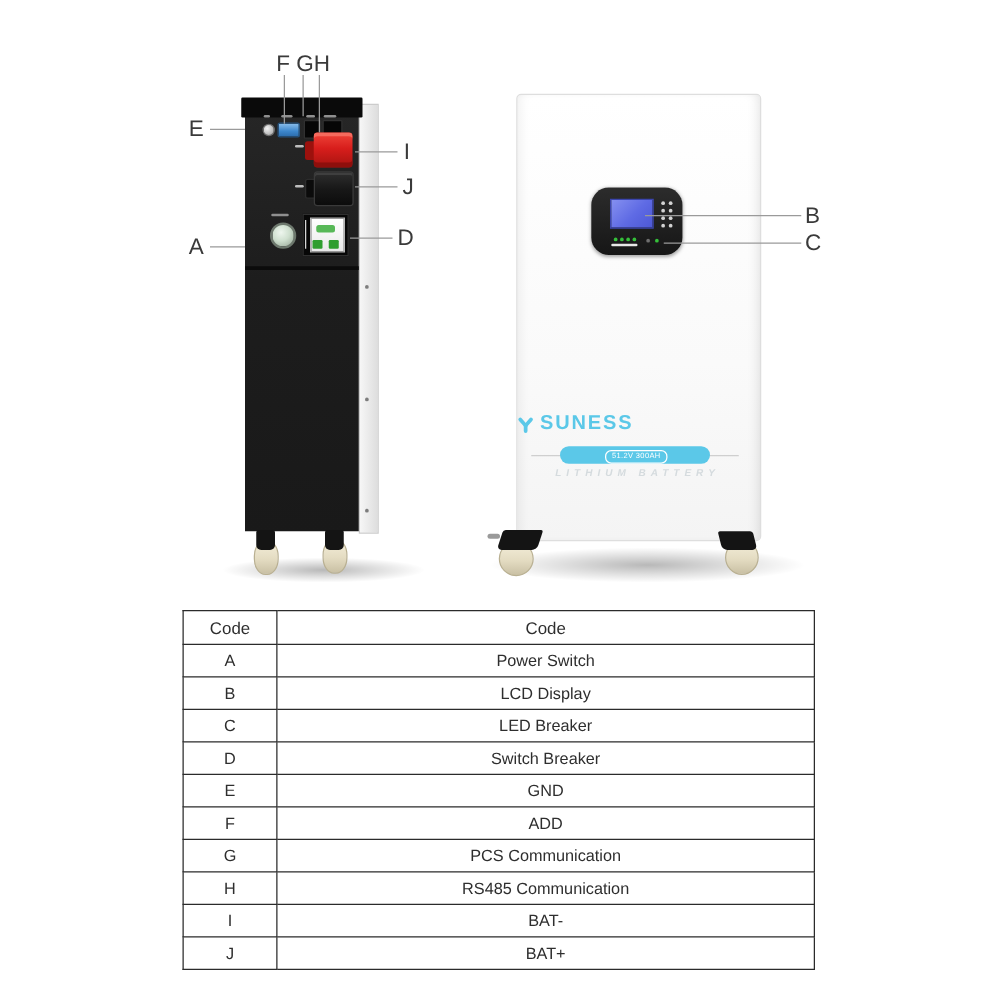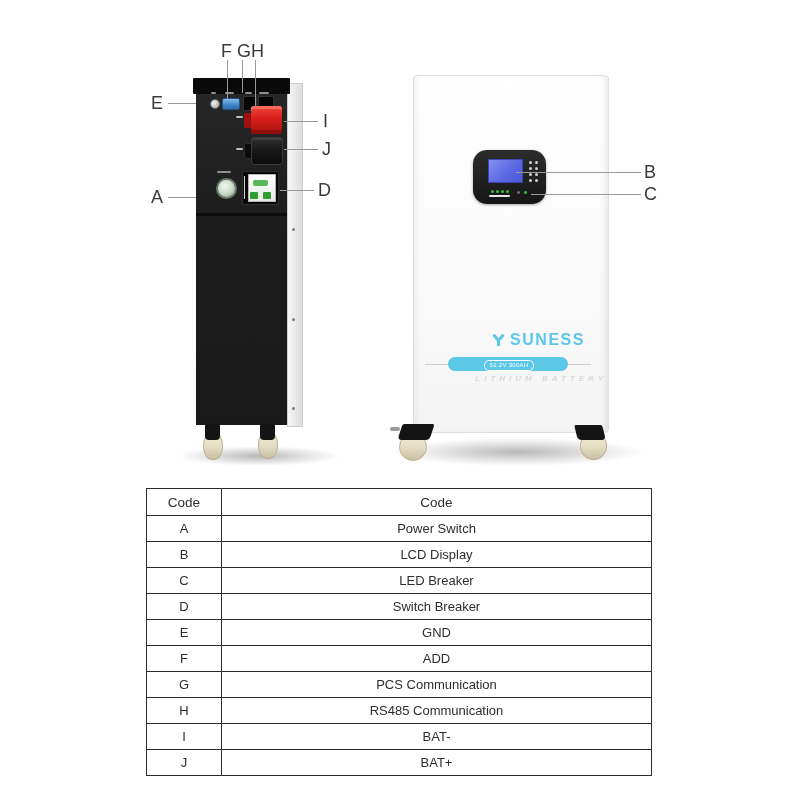--- a/index.html
+++ b/index.html
@@ -66,28 +66,28 @@
   .lcd{left:488px;top:159px;width:33px;height:22px;border:1px solid #3b45ae;
        background:linear-gradient(135deg,#8590f0 0%,#5e6ae4 55%,#4d58d6 100%);}
   .btn-grid{left:527px;top:159px;width:13px;height:25px;display:grid;
             grid-template-columns:repeat(2,1fr);grid-template-rows:repeat(4,1fr);
             justify-items:center;align-items:center;}
   .btn-dot{width:3px;height:3px;border-radius:50%;background:#d3d3d3;}
   .led-dot{width:3px;height:3px;border-radius:50%;background:#35c03a;}
   .led-dim{width:3px;height:3px;border-radius:50%;background:#6f6f6f;}
   .led-bar{left:489px;top:195px;width:21px;height:2px;background:#e8e8e8;border-radius:1px;}
 
-  .logo-row{left:413px;top:330px;width:194px;text-align:center;padding-left:28px;}
+  .logo-row{left:413px;top:330px;width:194px;text-align:left;}
   .logo-text{font-size:16px;font-weight:bold;letter-spacing:1.5px;color:#5bc8e8;vertical-align:middle;}
   .logo-icon{vertical-align:middle;margin-right:4px;}
   .spec-line{left:425px;top:364px;width:166px;height:1px;background:#cfcfcf;}
   .spec-pill{left:448px;top:357px;width:120px;height:14px;border-radius:7px;background:#5bc8e8;}
   .spec-oval{left:484px;top:360px;width:48px;height:9px;border:1px solid #ffffff;border-radius:5px;
              color:#ffffff;font-size:6px;line-height:8px;text-align:center;letter-spacing:0.3px;overflow:hidden;}
-  .tagline{left:413px;top:374px;width:194px;text-align:right;font-size:8px;font-weight:bold;
+  .tagline{left:413px;top:374px;width:194px;text-align:center;font-size:8px;font-weight:bold;
            letter-spacing:4px;color:#d5dbde;font-style:italic;}
 
   
   .spec-table{position:absolute;left:146px;top:488px;width:506px;border-collapse:collapse;
               font-family:"Liberation Sans",sans-serif;}
   .spec-table th,.spec-table td{border:1.6px solid #2b2b2b;text-align:center;color:#2e2e2e;}
   .spec-table th{font-size:13.5px;font-weight:normal;height:24px;}
   .spec-table td{font-size:13px;height:23px;}
   .col-code{width:72px;}
 </style>

